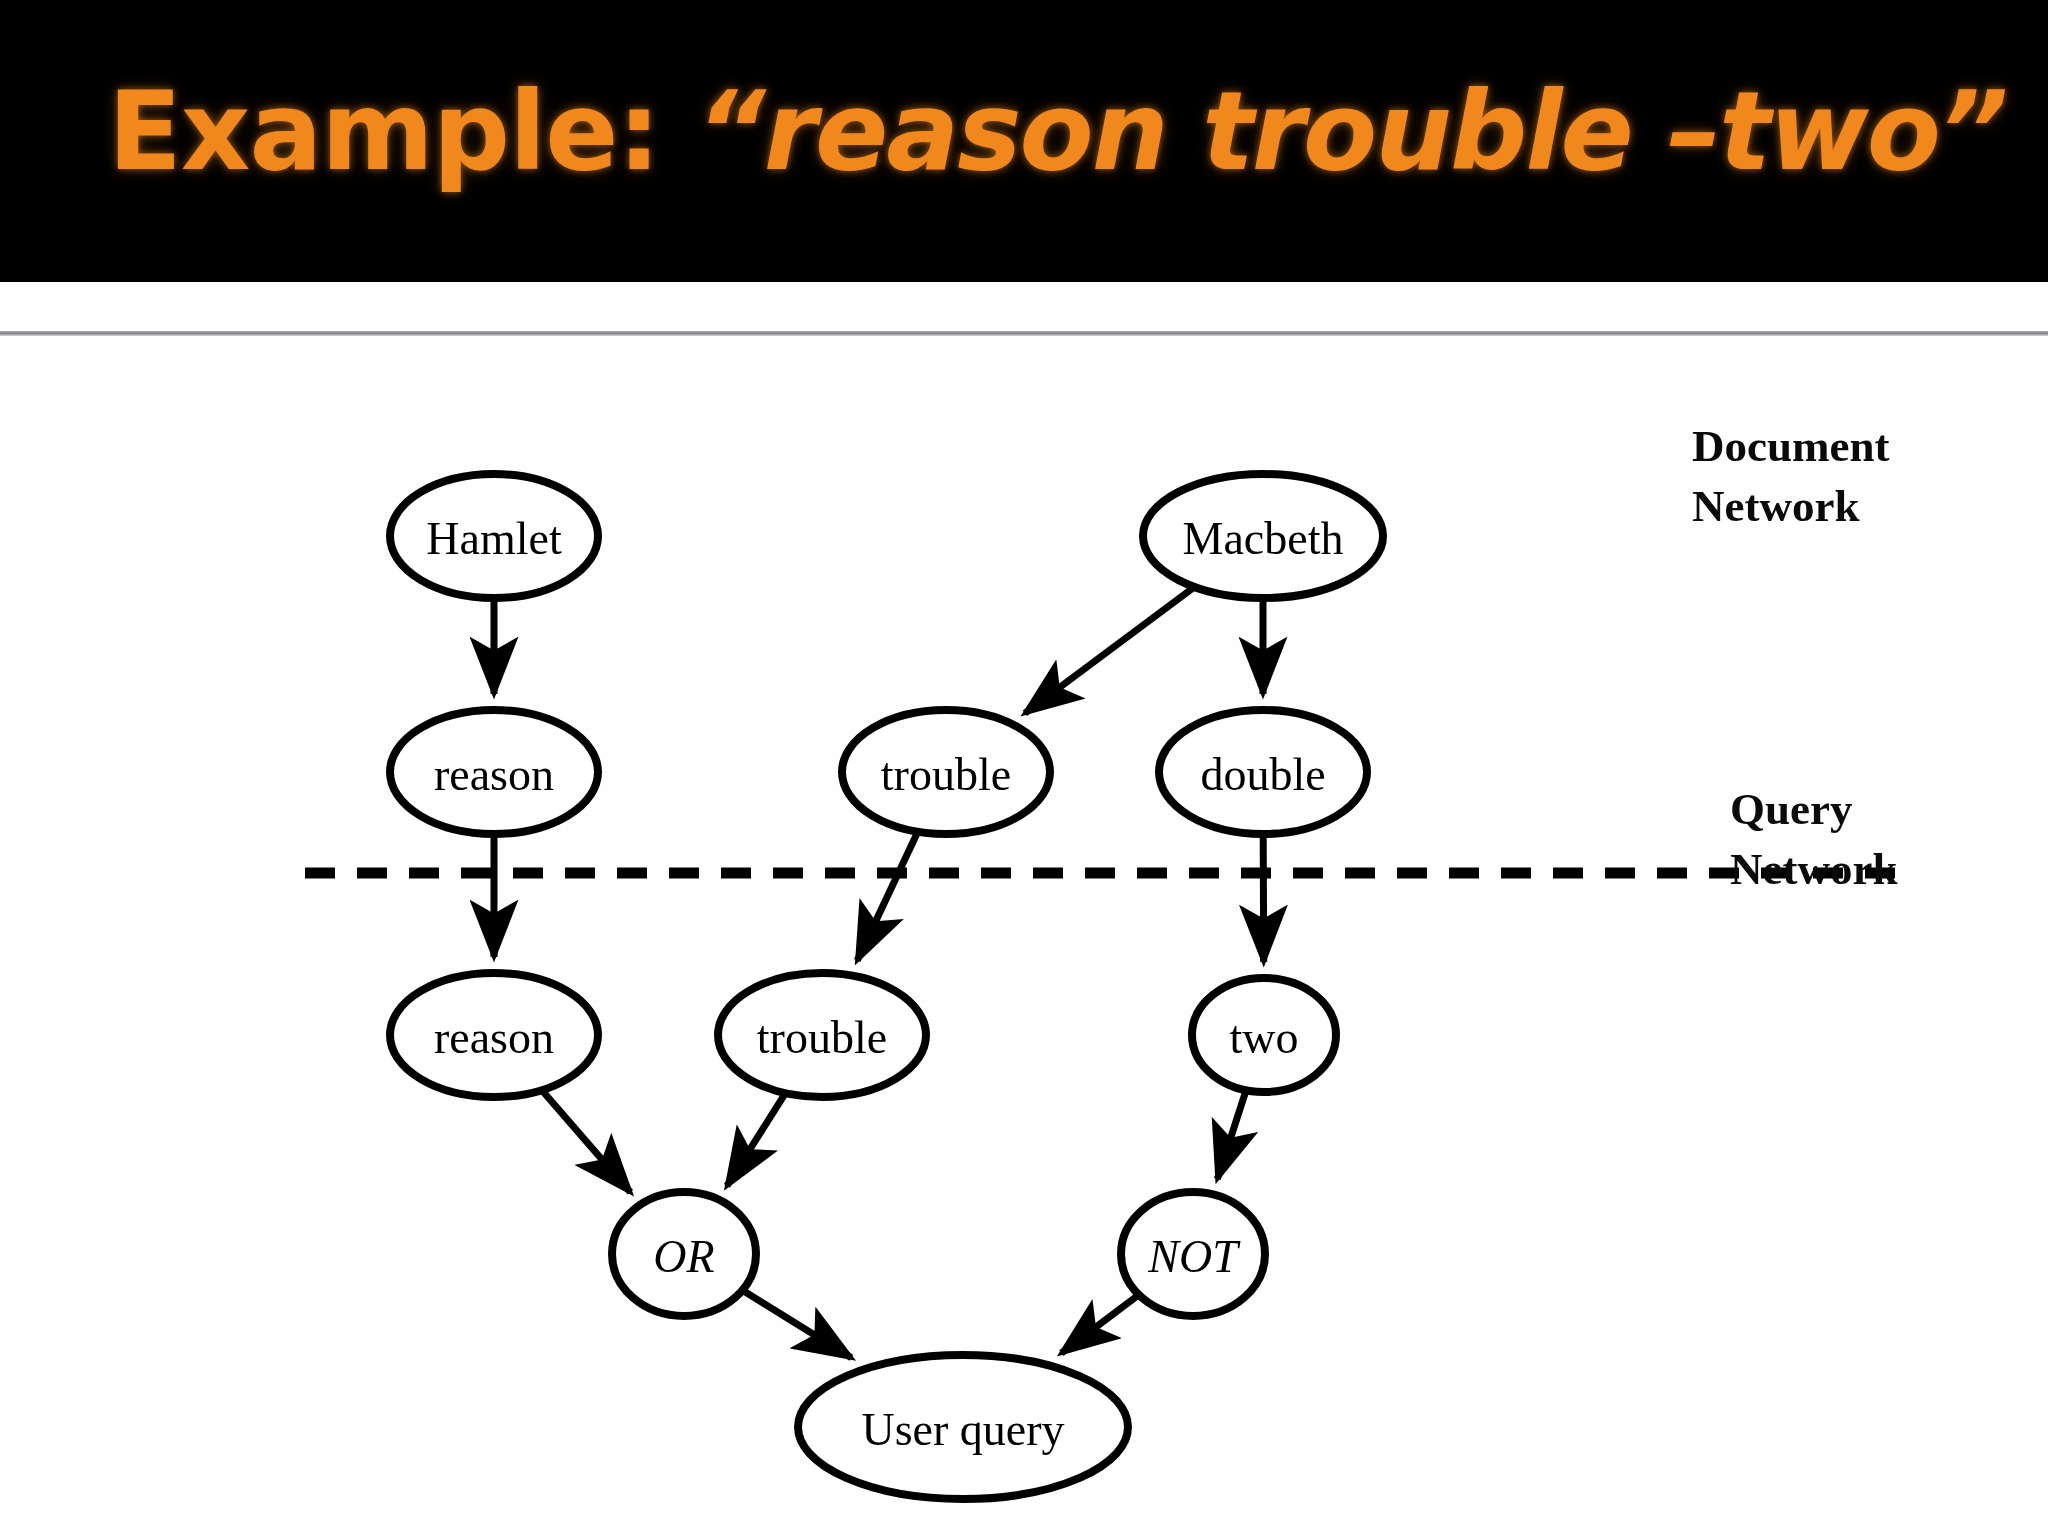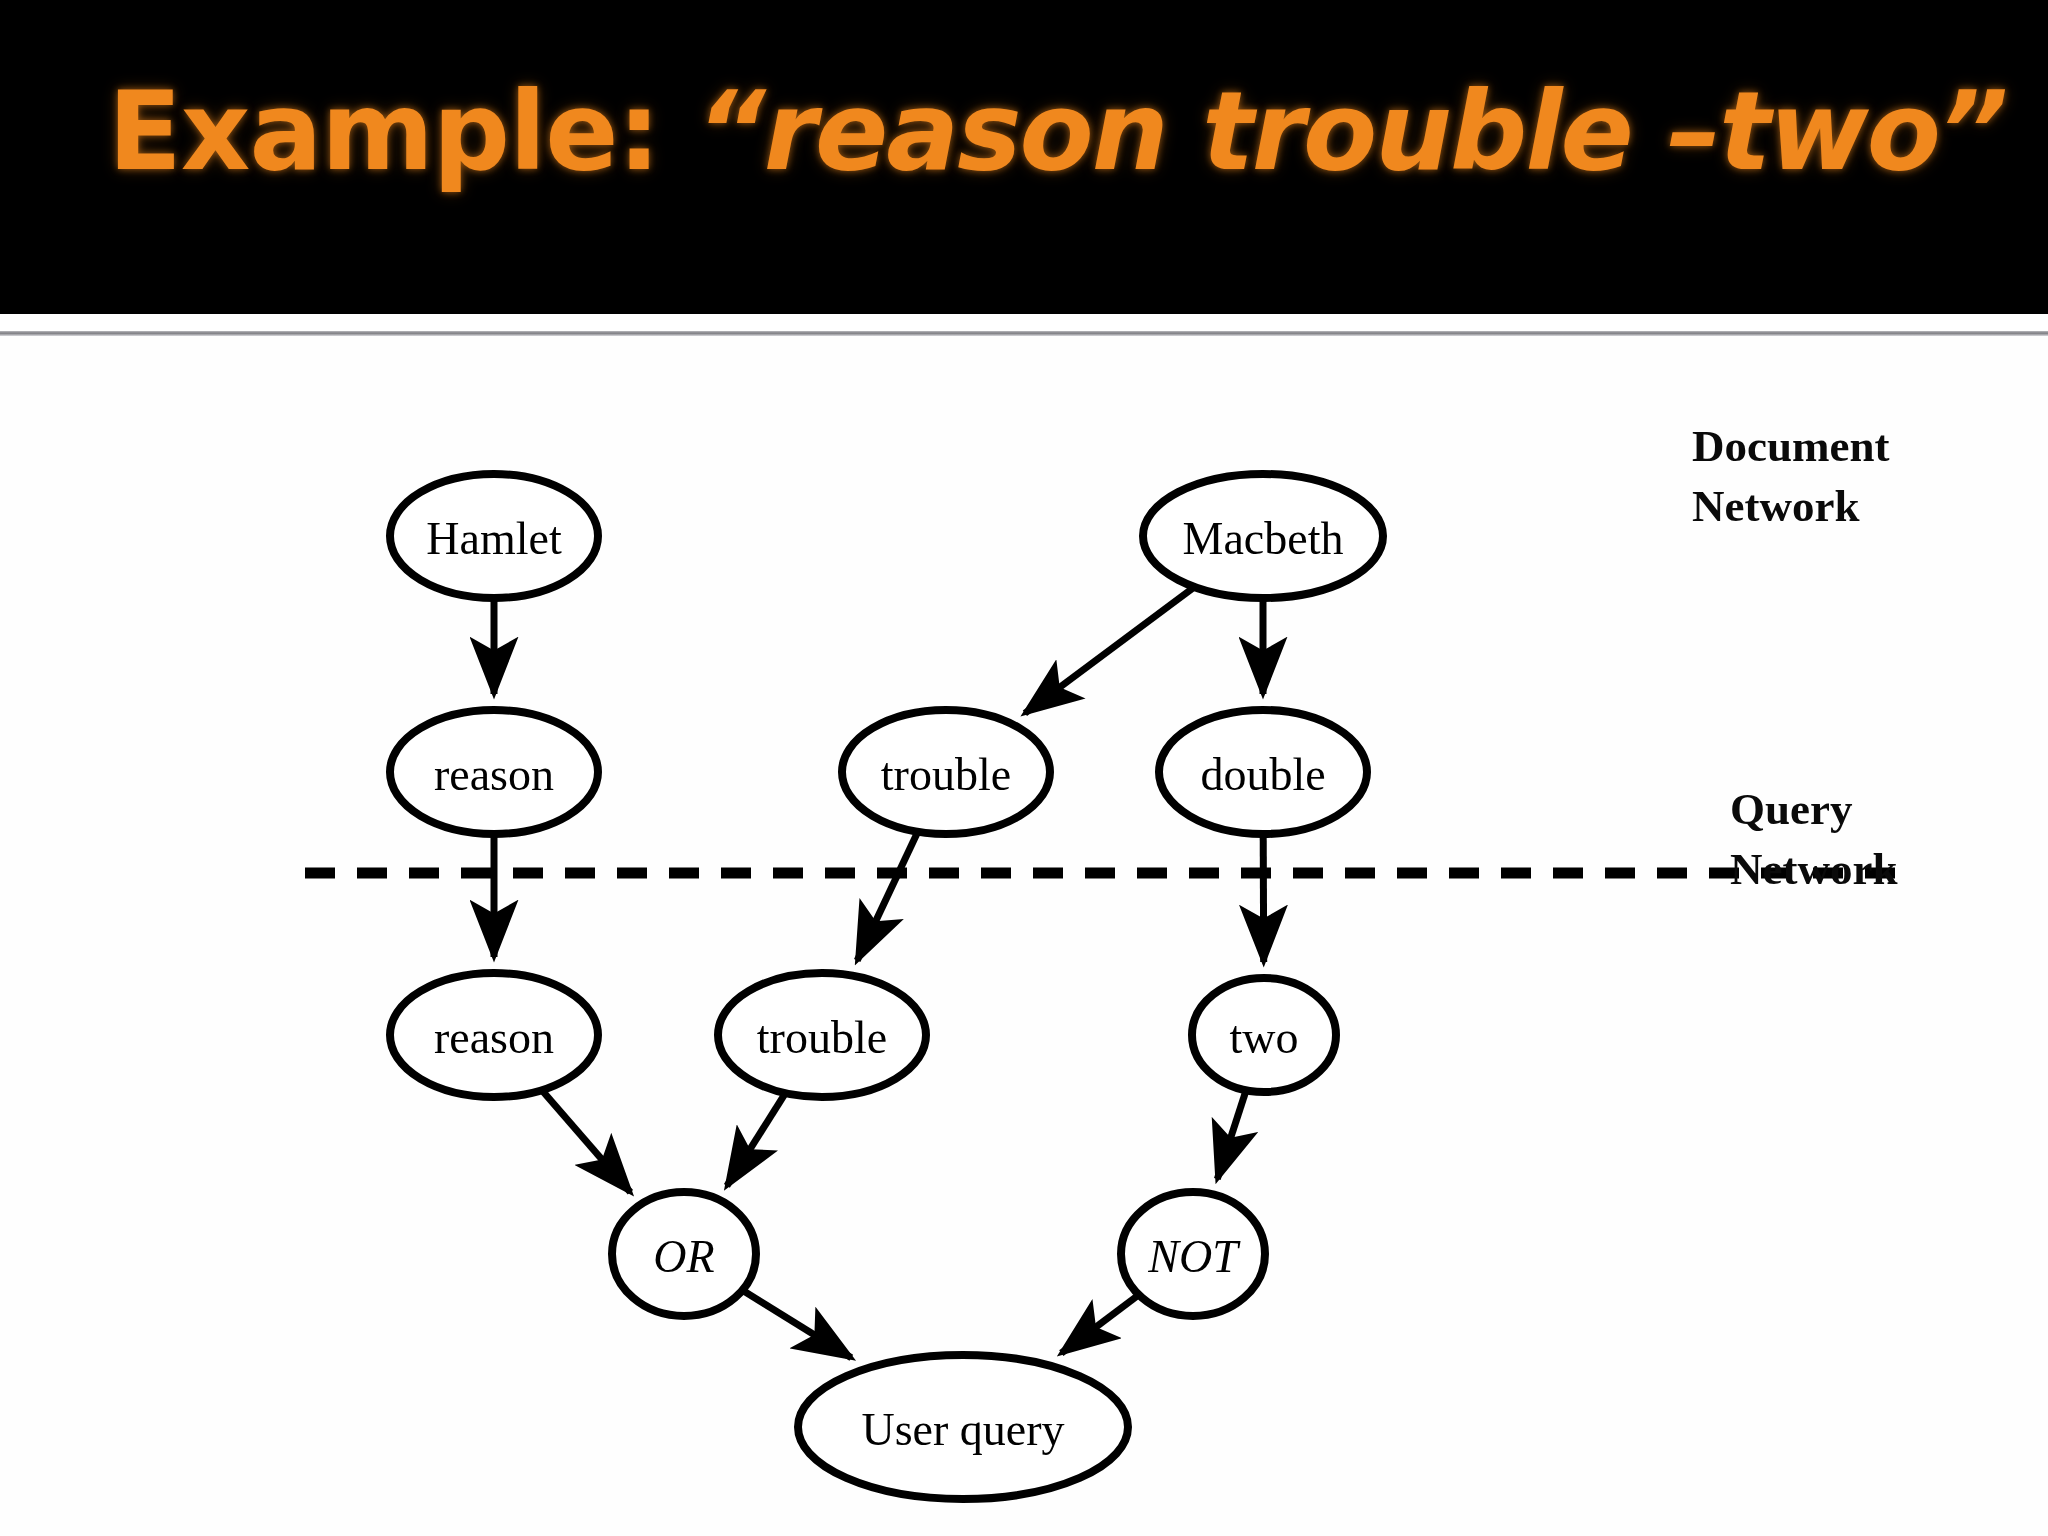--- a/index.html
+++ b/index.html
@@ -18,21 +18,21 @@
     width: 2048px;
     height: 1536px;
     background: #fefefe;
   }
   
   .title-band {
     position: absolute;
     left: 0;
     top: 0;
     width: 2048px;
-    height: 314px;
+    height: 282px;
     background: #000000;
     overflow: hidden;
   }
   .title-text {
     position: absolute;
     left: 108px;
     top: 78px;
     white-space: nowrap;
     font-family: "DejaVu Sans", sans-serif;
     font-size: 108px;

